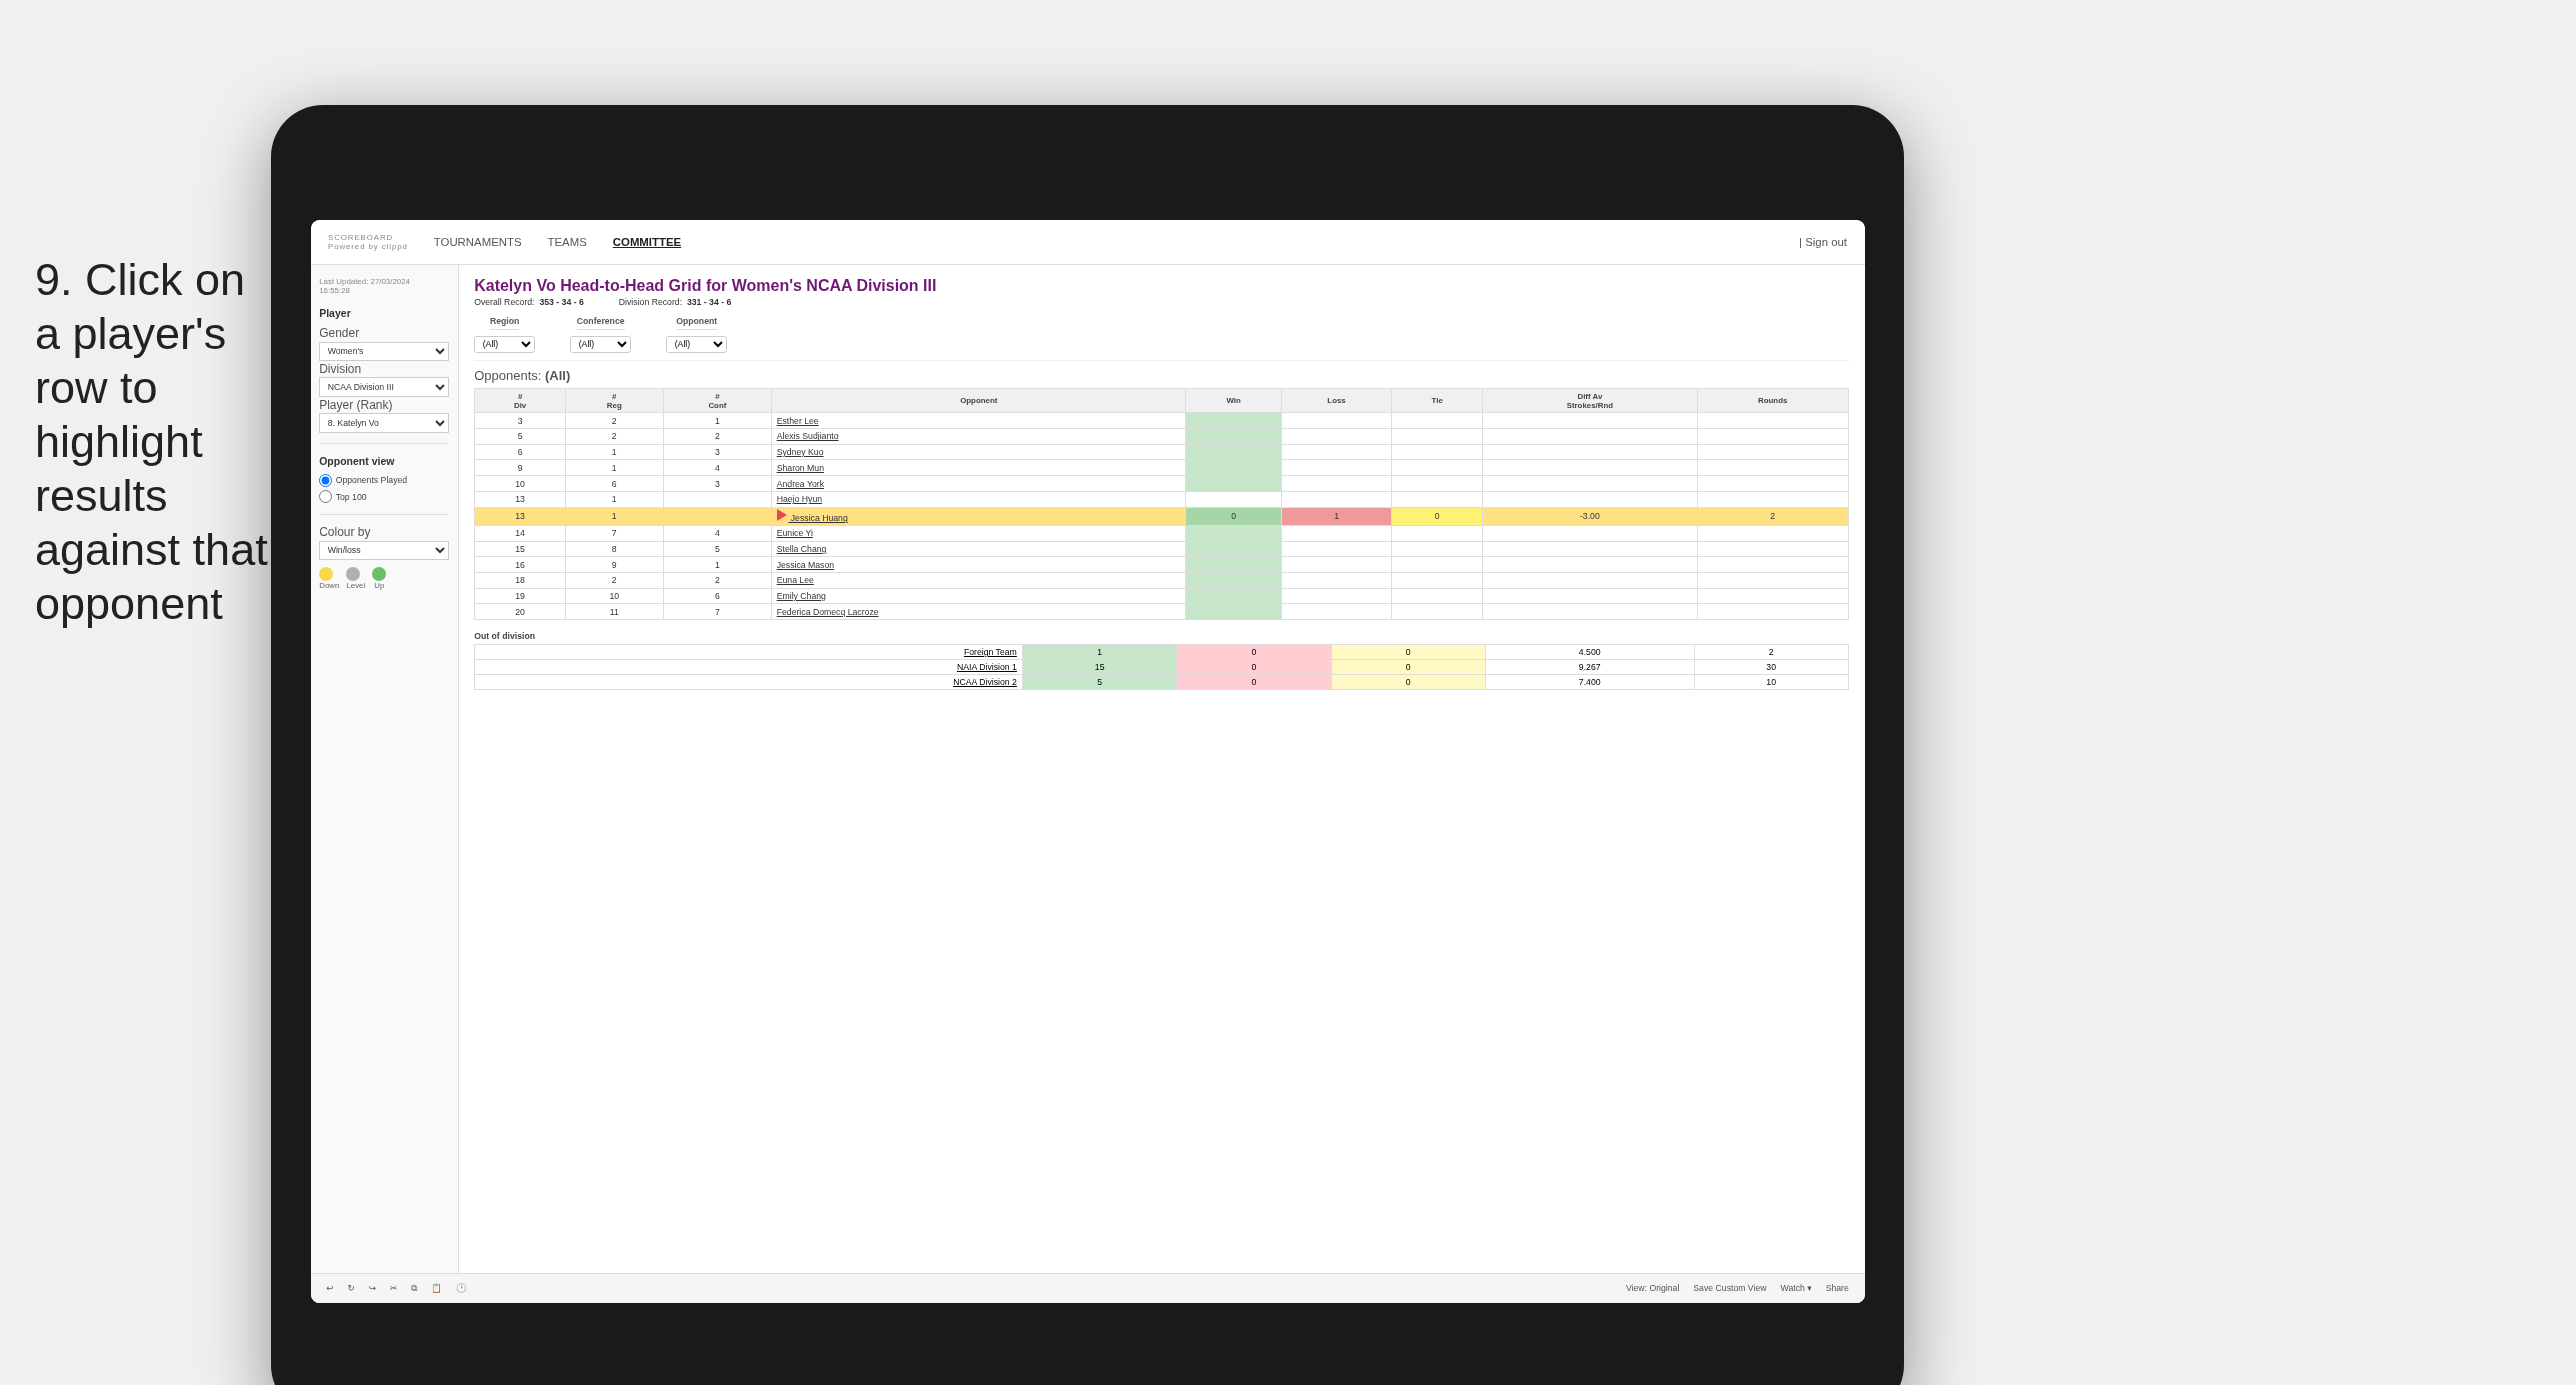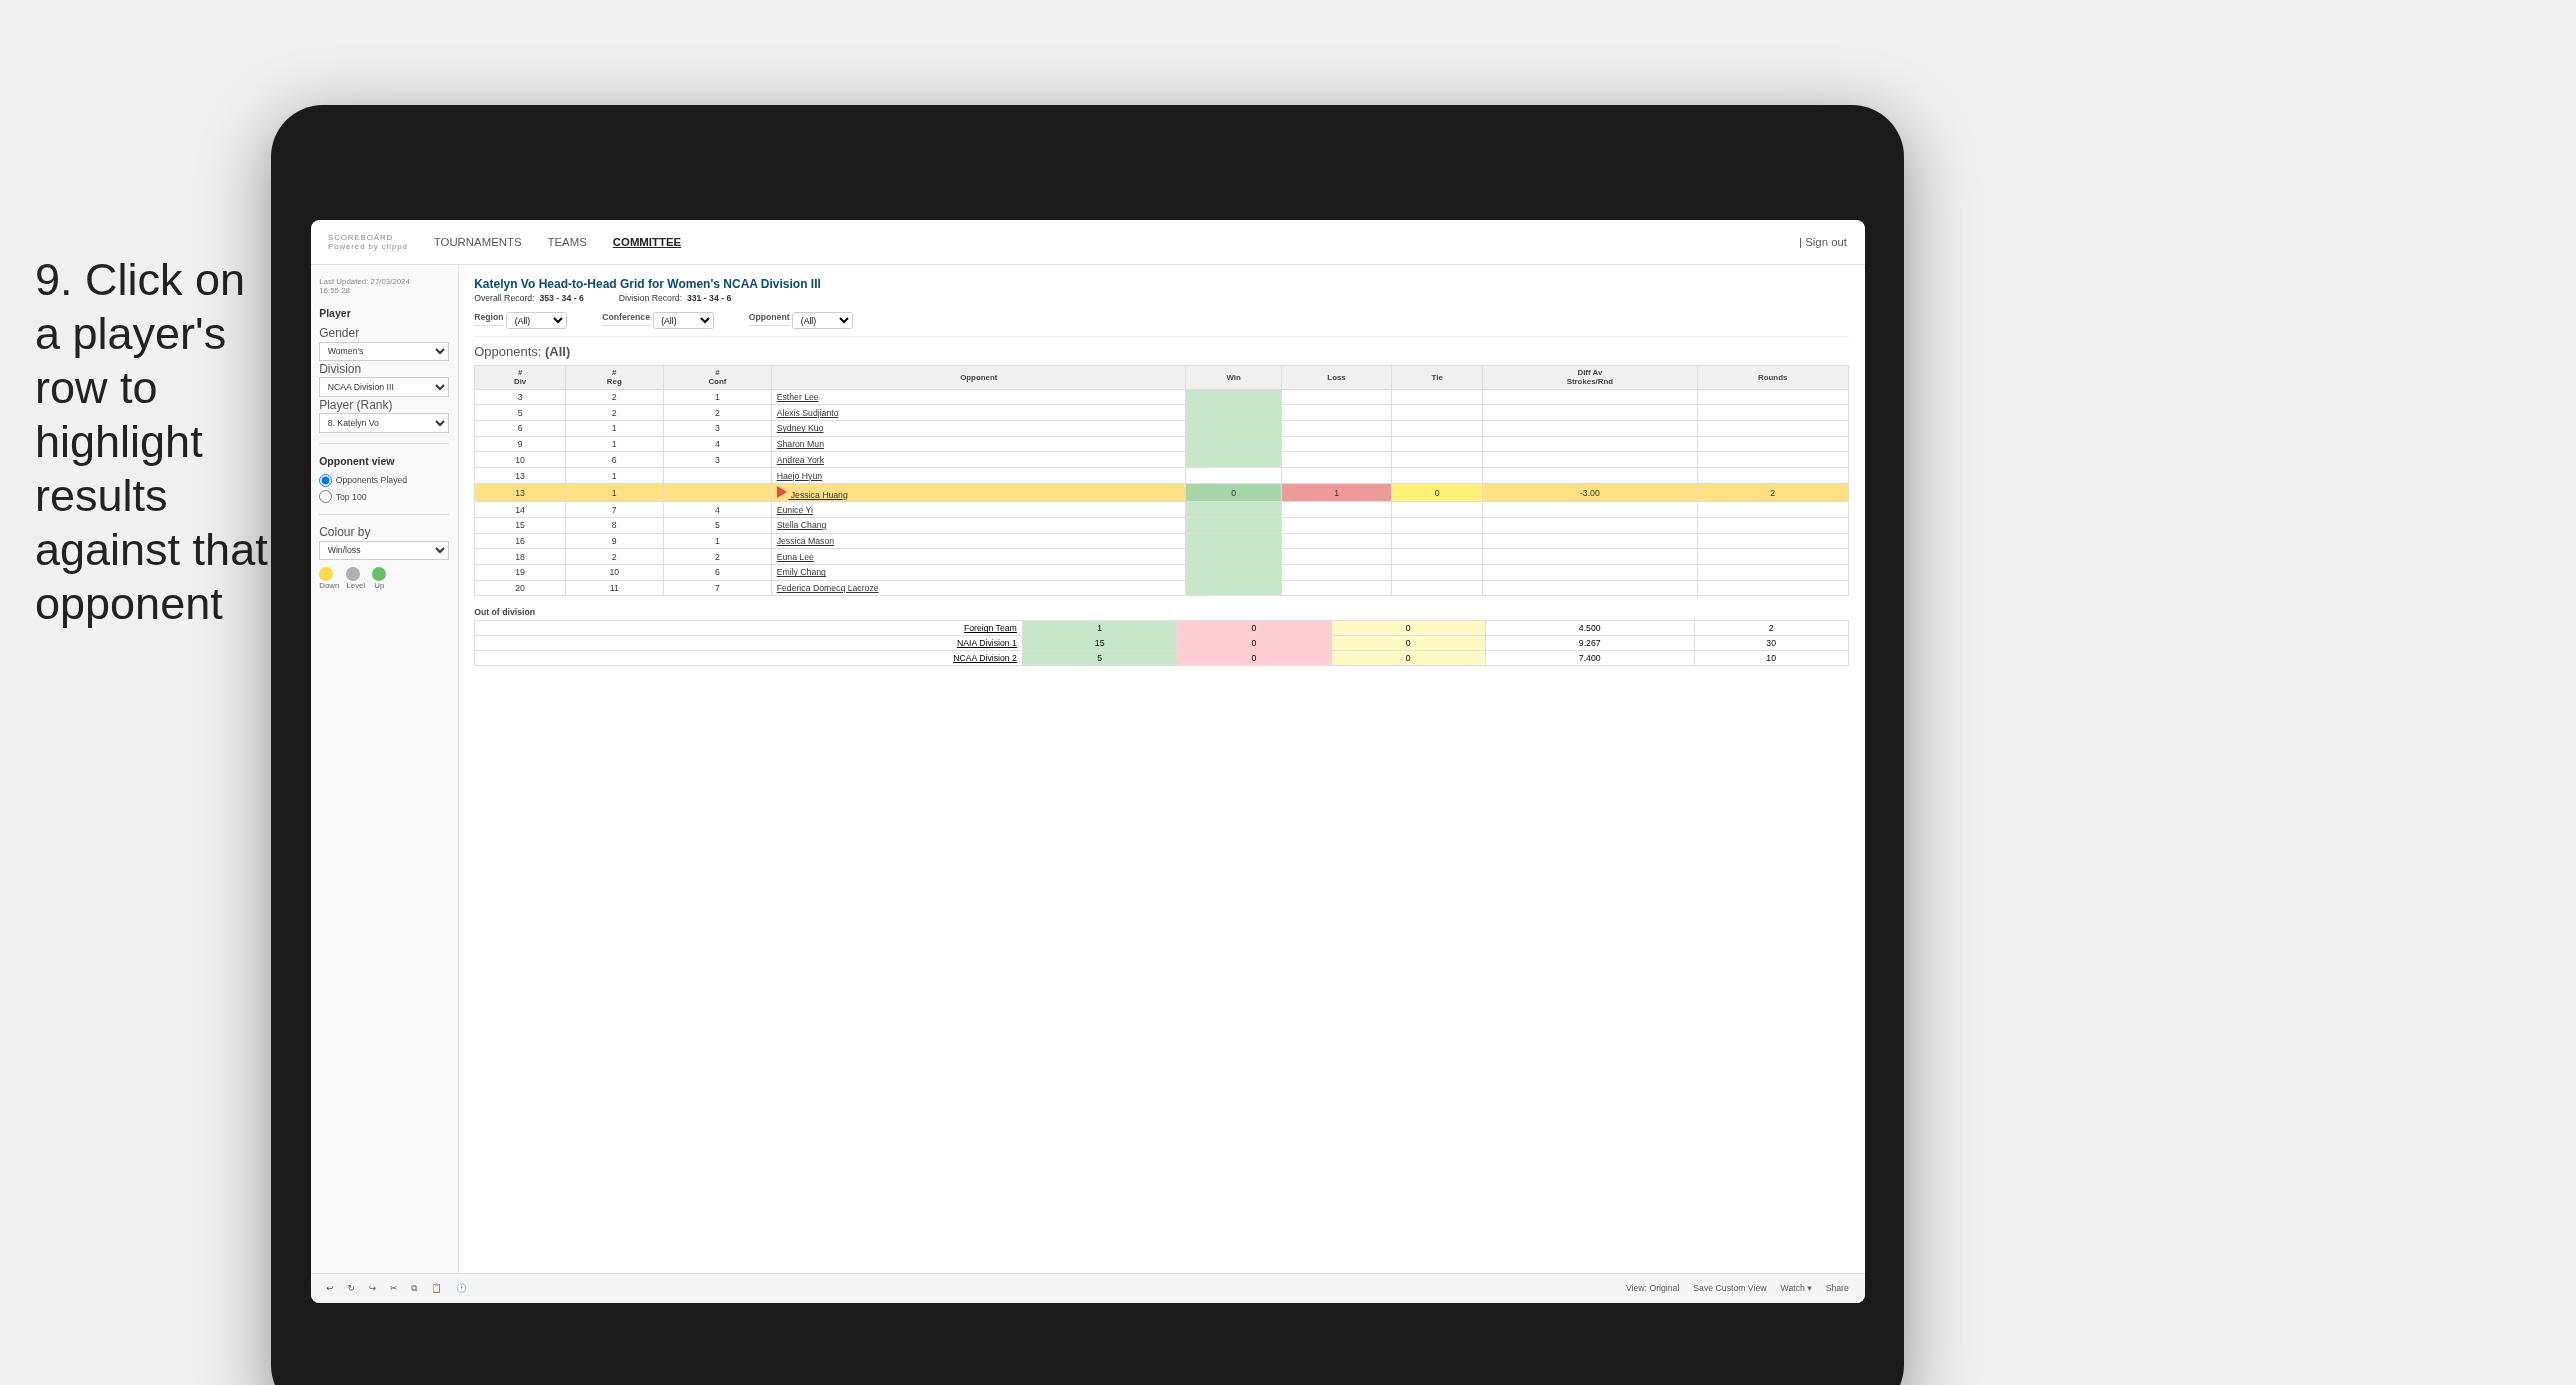--- a/index.html
+++ b/index.html
@@ -199,23 +199,23 @@
     }
 
     
     .data-area {
       flex: 1;
       padding: 12.2px 15.7px;
       overflow: auto;
       background: #fff;
     }
     .data-title {
-      font-size: 12px;
+      font-size: 16px;
       font-weight: 700;
-      color: #0c4a6e;
+      color: #701a75;
       margin-bottom: 2.6px;
     }
     .data-records {
       display: flex;
       gap: 35px;
       font-size: 8.7px;
       color: #333;
       margin-bottom: 8.7px;
     }
     .data-records strong {
@@ -324,21 +324,21 @@
     }
     .filters-wrapper {
       display: flex;
       gap: 35px;
       margin-bottom: 7px;
       border-bottom: 0.9px solid #eee;
       padding-bottom: 7px;
     }
     .filter-col {
       display: flex;
-      flex-direction: row;
+      flex-direction: column;
       align-items: center;
       gap: 2.6px;
     }
 
     
     .ood-table {
       width: 100%;
       border-collapse: collapse;
       font-size: 8.7px;
       margin-top: 3.5px;

